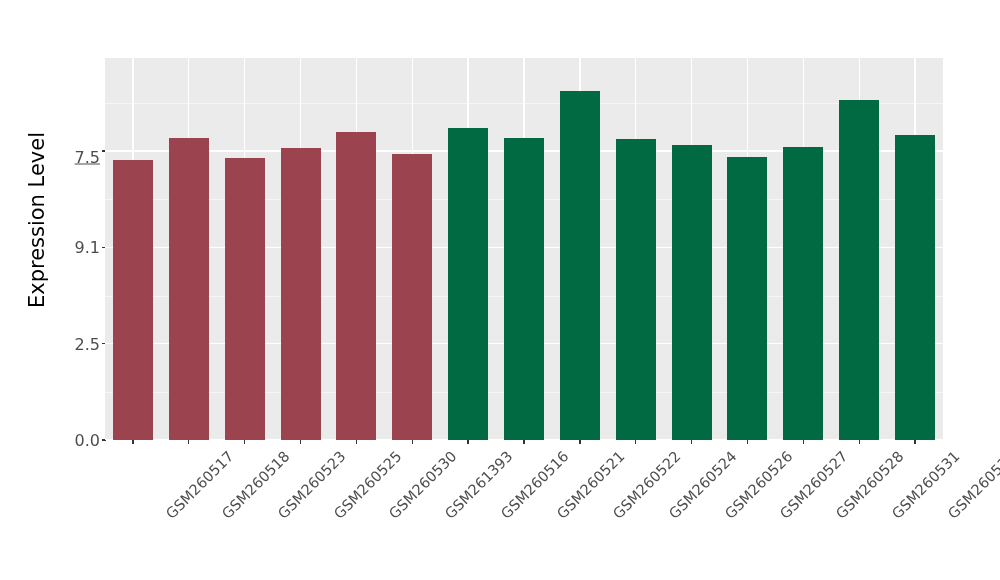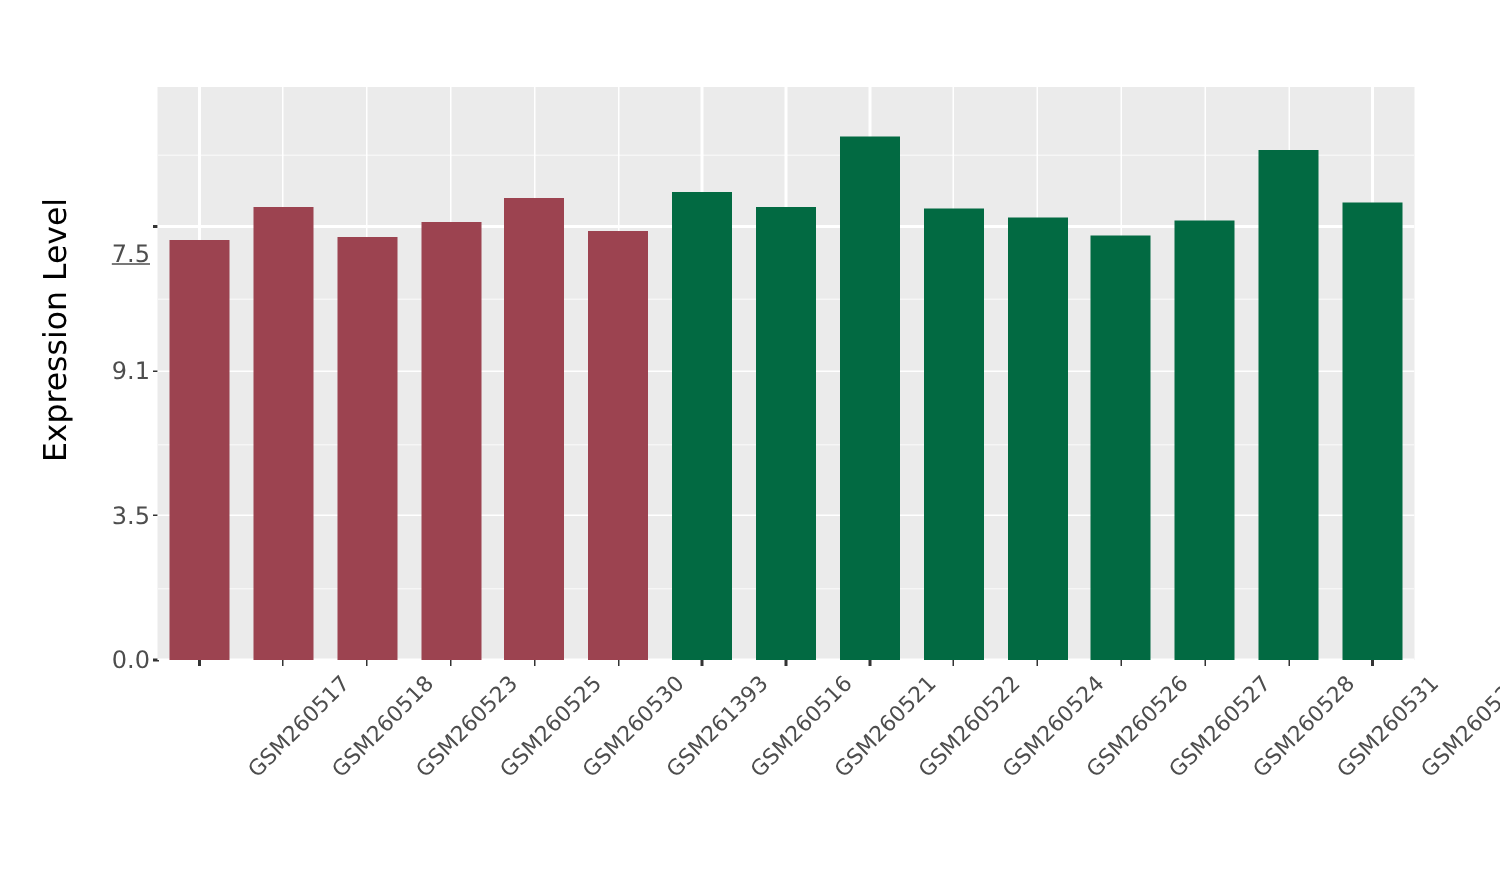--- a/index.html
+++ b/index.html
@@ -125,25 +125,25 @@
 </head>
 <body>
 
 <div id="chart-root">
 
   <div id="y-axis-title">Expression Level</div>
 
   <div id="y-axis">
       <div class="y-tick-label" style="top: 382px;">0.0</div>
       <div class="y-tick-mark" style="top: 381.3px;"></div>
-      <div class="y-tick-label" style="top: 285.73px;">3.5</div>
+      <div class="y-tick-label" style="top: 285.73px;">2.5</div>
       <div class="y-tick-mark" style="top: 285.03px;"></div>
       <div class="y-tick-label" style="top: 189.46px;">9.1</div>
       <div class="y-tick-mark" style="top: 188.76px;"></div>
-      <div class="y-tick-label" style="top: 111px; text-decoration: underline;">7.5</div>
+      <div class="y-tick-label" style="top: 99px; text-decoration: underline;">7.5</div>
       <div class="y-tick-mark" style="top: 92.4895px;"></div>
     </div>
 
   <div id="plot-panel">
       <div class="gridline-minor" style="top: 333.865px;"></div>
       <div class="gridline-minor" style="top: 237.595px;"></div>
       <div class="gridline-minor" style="top: 141.325px;"></div>
       <div class="gridline-minor" style="top: 45.0544px;"></div>
       <div class="gridline-major" style="top: 381.3px;"></div>
       <div class="gridline-major" style="top: 285.03px;"></div>

